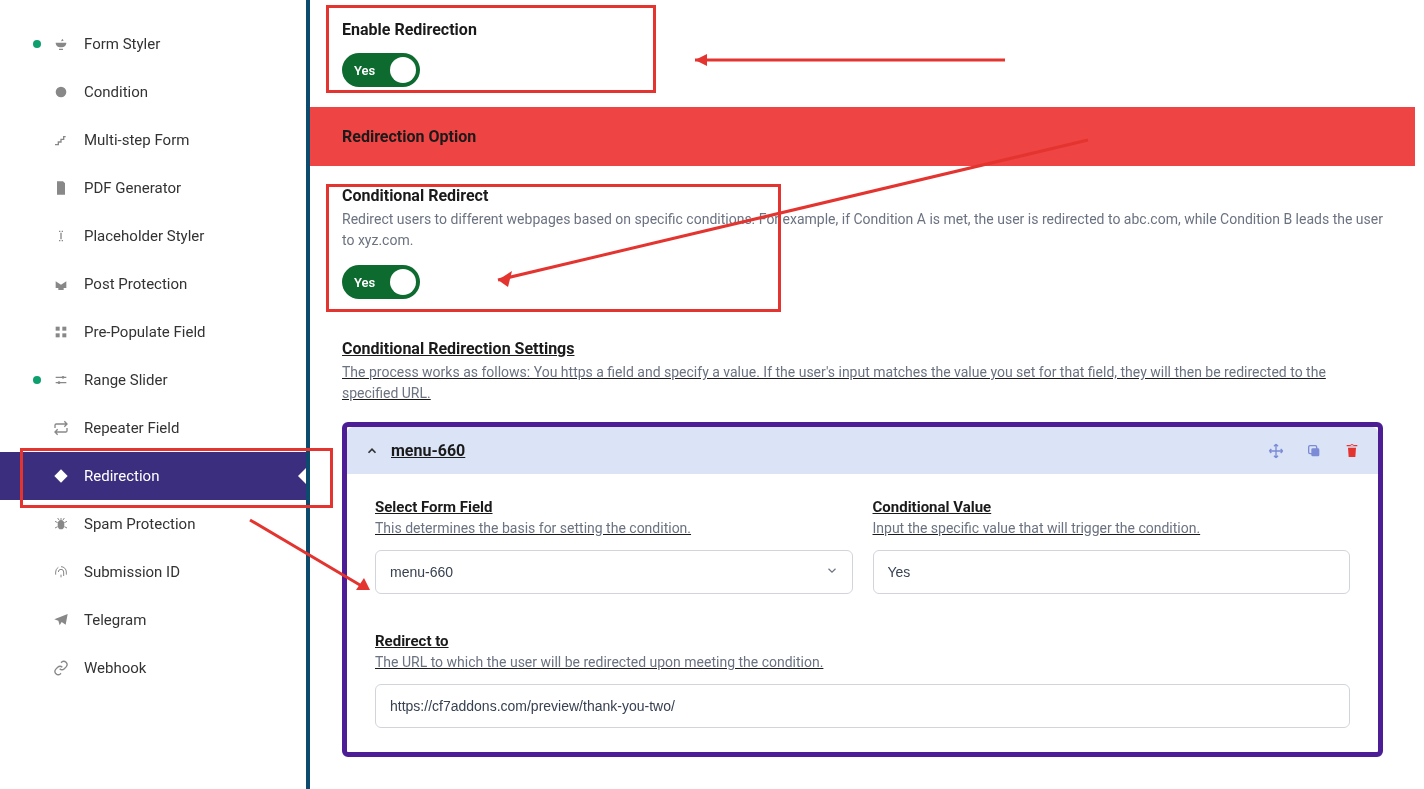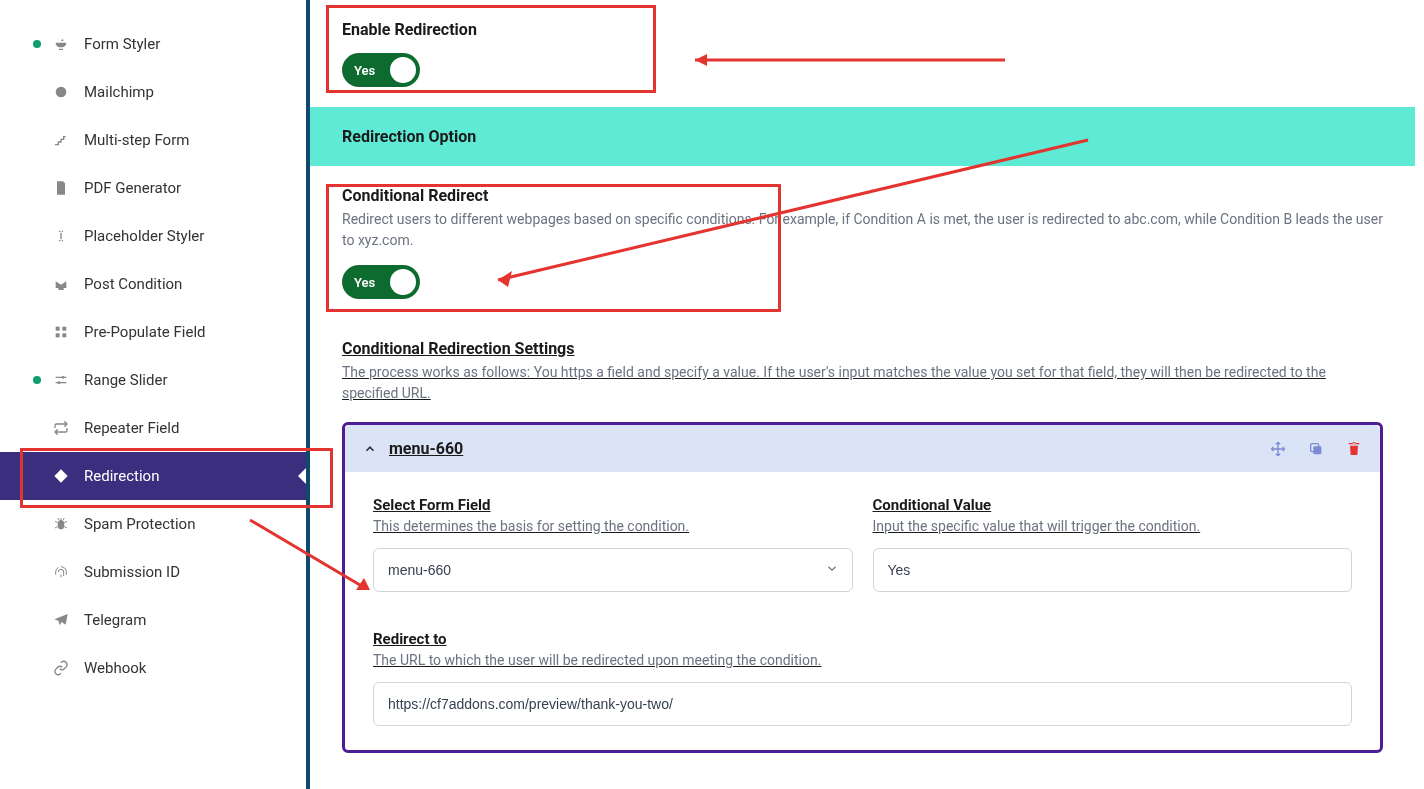--- a/index.html
+++ b/index.html
@@ -7,34 +7,34 @@
 .app { display: flex; min-height: 789px; }
 .sidebar { width: 310px; background: #fff; padding-top: 20px; border-right: 4px solid #0c4a6e; }
 .side-item { display: flex; align-items: center; padding: 15px 20px 15px 52px; cursor: pointer; position: relative; color: #333; font-size: 15px; }
 .side-item.dot::before { content:""; position:absolute; left:33px; top:50%; transform:translateY(-50%); width:8px; height:8px; background:#0d9f6e; border-radius:50%; }
 .side-item.active { background: #3b2e7e; color:#fff; }
 .side-item.active::after { content:""; position:absolute; right:0; top:50%; transform:translateY(-50%); border-top:8px solid transparent; border-bottom:8px solid transparent; border-right:8px solid #fff; }
 .side-icon { width:18px; height:18px; margin-right:14px; display:flex; align-items:center; justify-content:center; color:#888; flex-shrink:0; }
 .side-item.active .side-icon { color:#fff; }
 .main { flex:1; padding: 0 9px 30px 0; background:#fff; }
 .section-pad { padding: 20px 32px; }
-.section-bar { background:#5eead4; padding: 20px 32px; font-weight:700; font-size:16px; }
+.section-bar { background:#ef4444; padding: 20px 32px; font-weight:700; font-size:16px; }
 h3 { font-size:16px; font-weight:700; margin-bottom:4px; }
 .desc { color:#6b7280; font-size:14px; line-height:1.5; }
 .toggle { margin-top:14px; width:78px; height:34px; background:#0d6b2f; border-radius:20px; position:relative; display:flex; align-items:center; padding-left:12px; color:#fff; font-size:13px; font-weight:600; cursor:pointer; }
 .toggle .knob { position:absolute; right:4px; top:4px; width:26px; height:26px; background:#fff; border-radius:50%; }
 .redbox { border:3px solid #e3342f; }
 .box1 { position:absolute; left:326px; top:5px; width:330px; height:88px; pointer-events:none; }
 .box2 { position:absolute; left:326px; top:184px; width:455px; height:128px; pointer-events:none; }
 .box3 { position:absolute; left:20px; top:448px; width:313px; height:60px; pointer-events:none; }
 .arrow { position:absolute; pointer-events:none; }
 .arrow-line { stroke:#e3342f; stroke-width:3; fill:none; }
 .arrow-head { fill:#e3342f; }
 .cond-settings { padding: 20px 32px; text-decoration: underline; }
-.rule-card { margin-top:18px; border:3px solid #4c1d95; border-radius:6px; }
+.rule-card { margin-top:18px; border:5px solid #4c1d95; border-radius:6px; }
 .rule-header { background:#dbe3f7; padding:14px 18px; display:flex; align-items:center; border-radius:6px 6px 0 0; }
 .rule-header .chev { margin-right:12px; display:inline-flex; }
 .rule-title { font-weight:700; font-size:16px; flex:1; }
 .rule-actions { display:flex; gap:22px; align-items:center; }
 .rule-actions .ico { cursor:pointer; display:inline-flex; }
 .rule-body { padding:24px 28px; }
 .row2 { display:flex; gap:20px; }
 .col { flex:1; }
 .fld-label { font-weight:700; font-size:15px; margin-bottom:4px; }
 .fld-desc { color:#6b7280; font-size:14px; margin-bottom:14px; }
@@ -56,21 +56,21 @@
           </svg>
         </span>
         <span>Form Styler</span>
       </div>
     <div class="side-item">
         <span class="side-icon">
           <svg width="16" height="16" viewBox="0 0 24 24" fill="currentColor">
             <circle cx="12" cy="12" r="8"></circle>
           </svg>
         </span>
-        <span>Mailchimp</span>
+        <span>Condition</span>
       </div>
     <div class="side-item">
         <span class="side-icon">
           <svg width="16" height="16" viewBox="0 0 24 24" fill="currentColor">
             <path d="M3 18h4v-4h4v-4h4V6h4v2h-2v4h-4v4H9v4H3z"></path>
           </svg>
         </span>
         <span>Multi-step Form</span>
       </div>
     <div class="side-item">
@@ -88,21 +88,21 @@
           </svg>
         </span>
         <span>Placeholder Styler</span>
       </div>
     <div class="side-item">
         <span class="side-icon">
           <svg width="16" height="16" viewBox="0 0 24 24" fill="currentColor">
             <path d="M4 8h16v10H4zM4 8l8 5 8-5M8 18v3h8v-3"></path>
           </svg>
         </span>
-        <span>Post Condition</span>
+        <span>Post Protection</span>
       </div>
     <div class="side-item">
         <span class="side-icon">
           <svg width="16" height="16" viewBox="0 0 24 24" fill="currentColor">
             <rect x="4" y="4" width="6" height="6"></rect>
             <rect x="14" y="4" width="6" height="6"></rect>
             <rect x="4" y="14" width="6" height="6"></rect>
             <rect x="14" y="14" width="6" height="6"></rect>
           </svg>
         </span>

